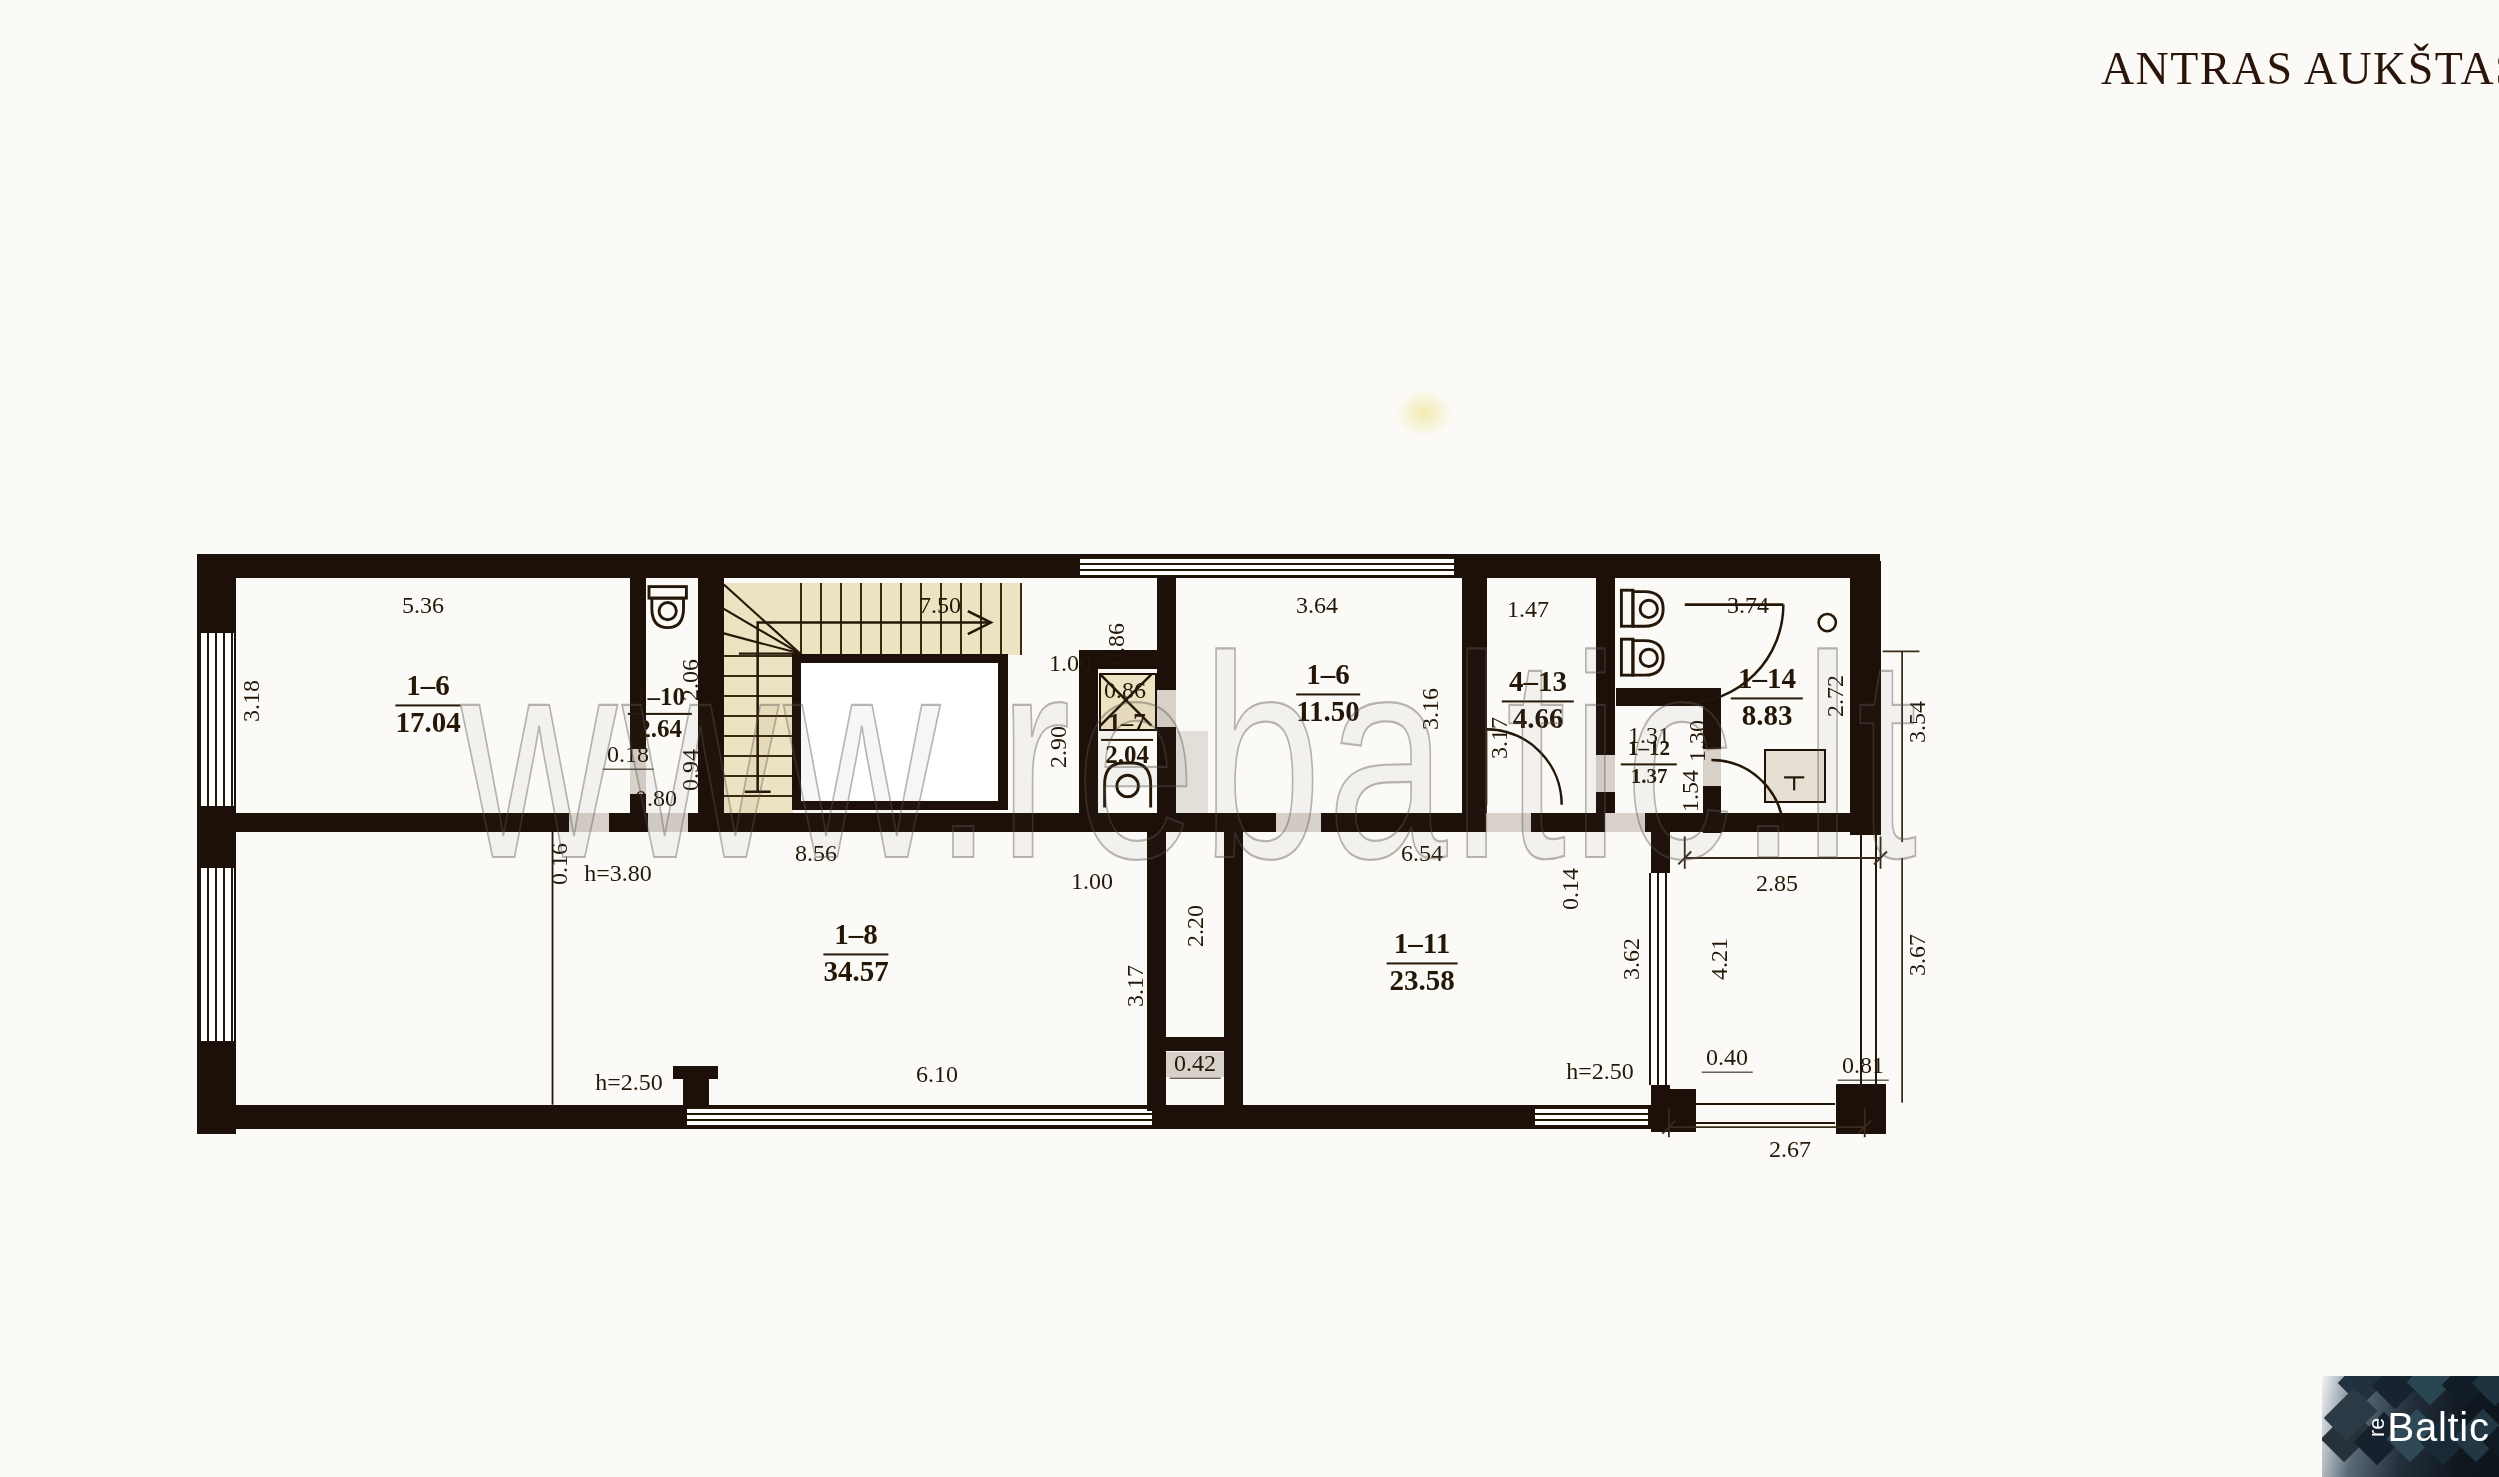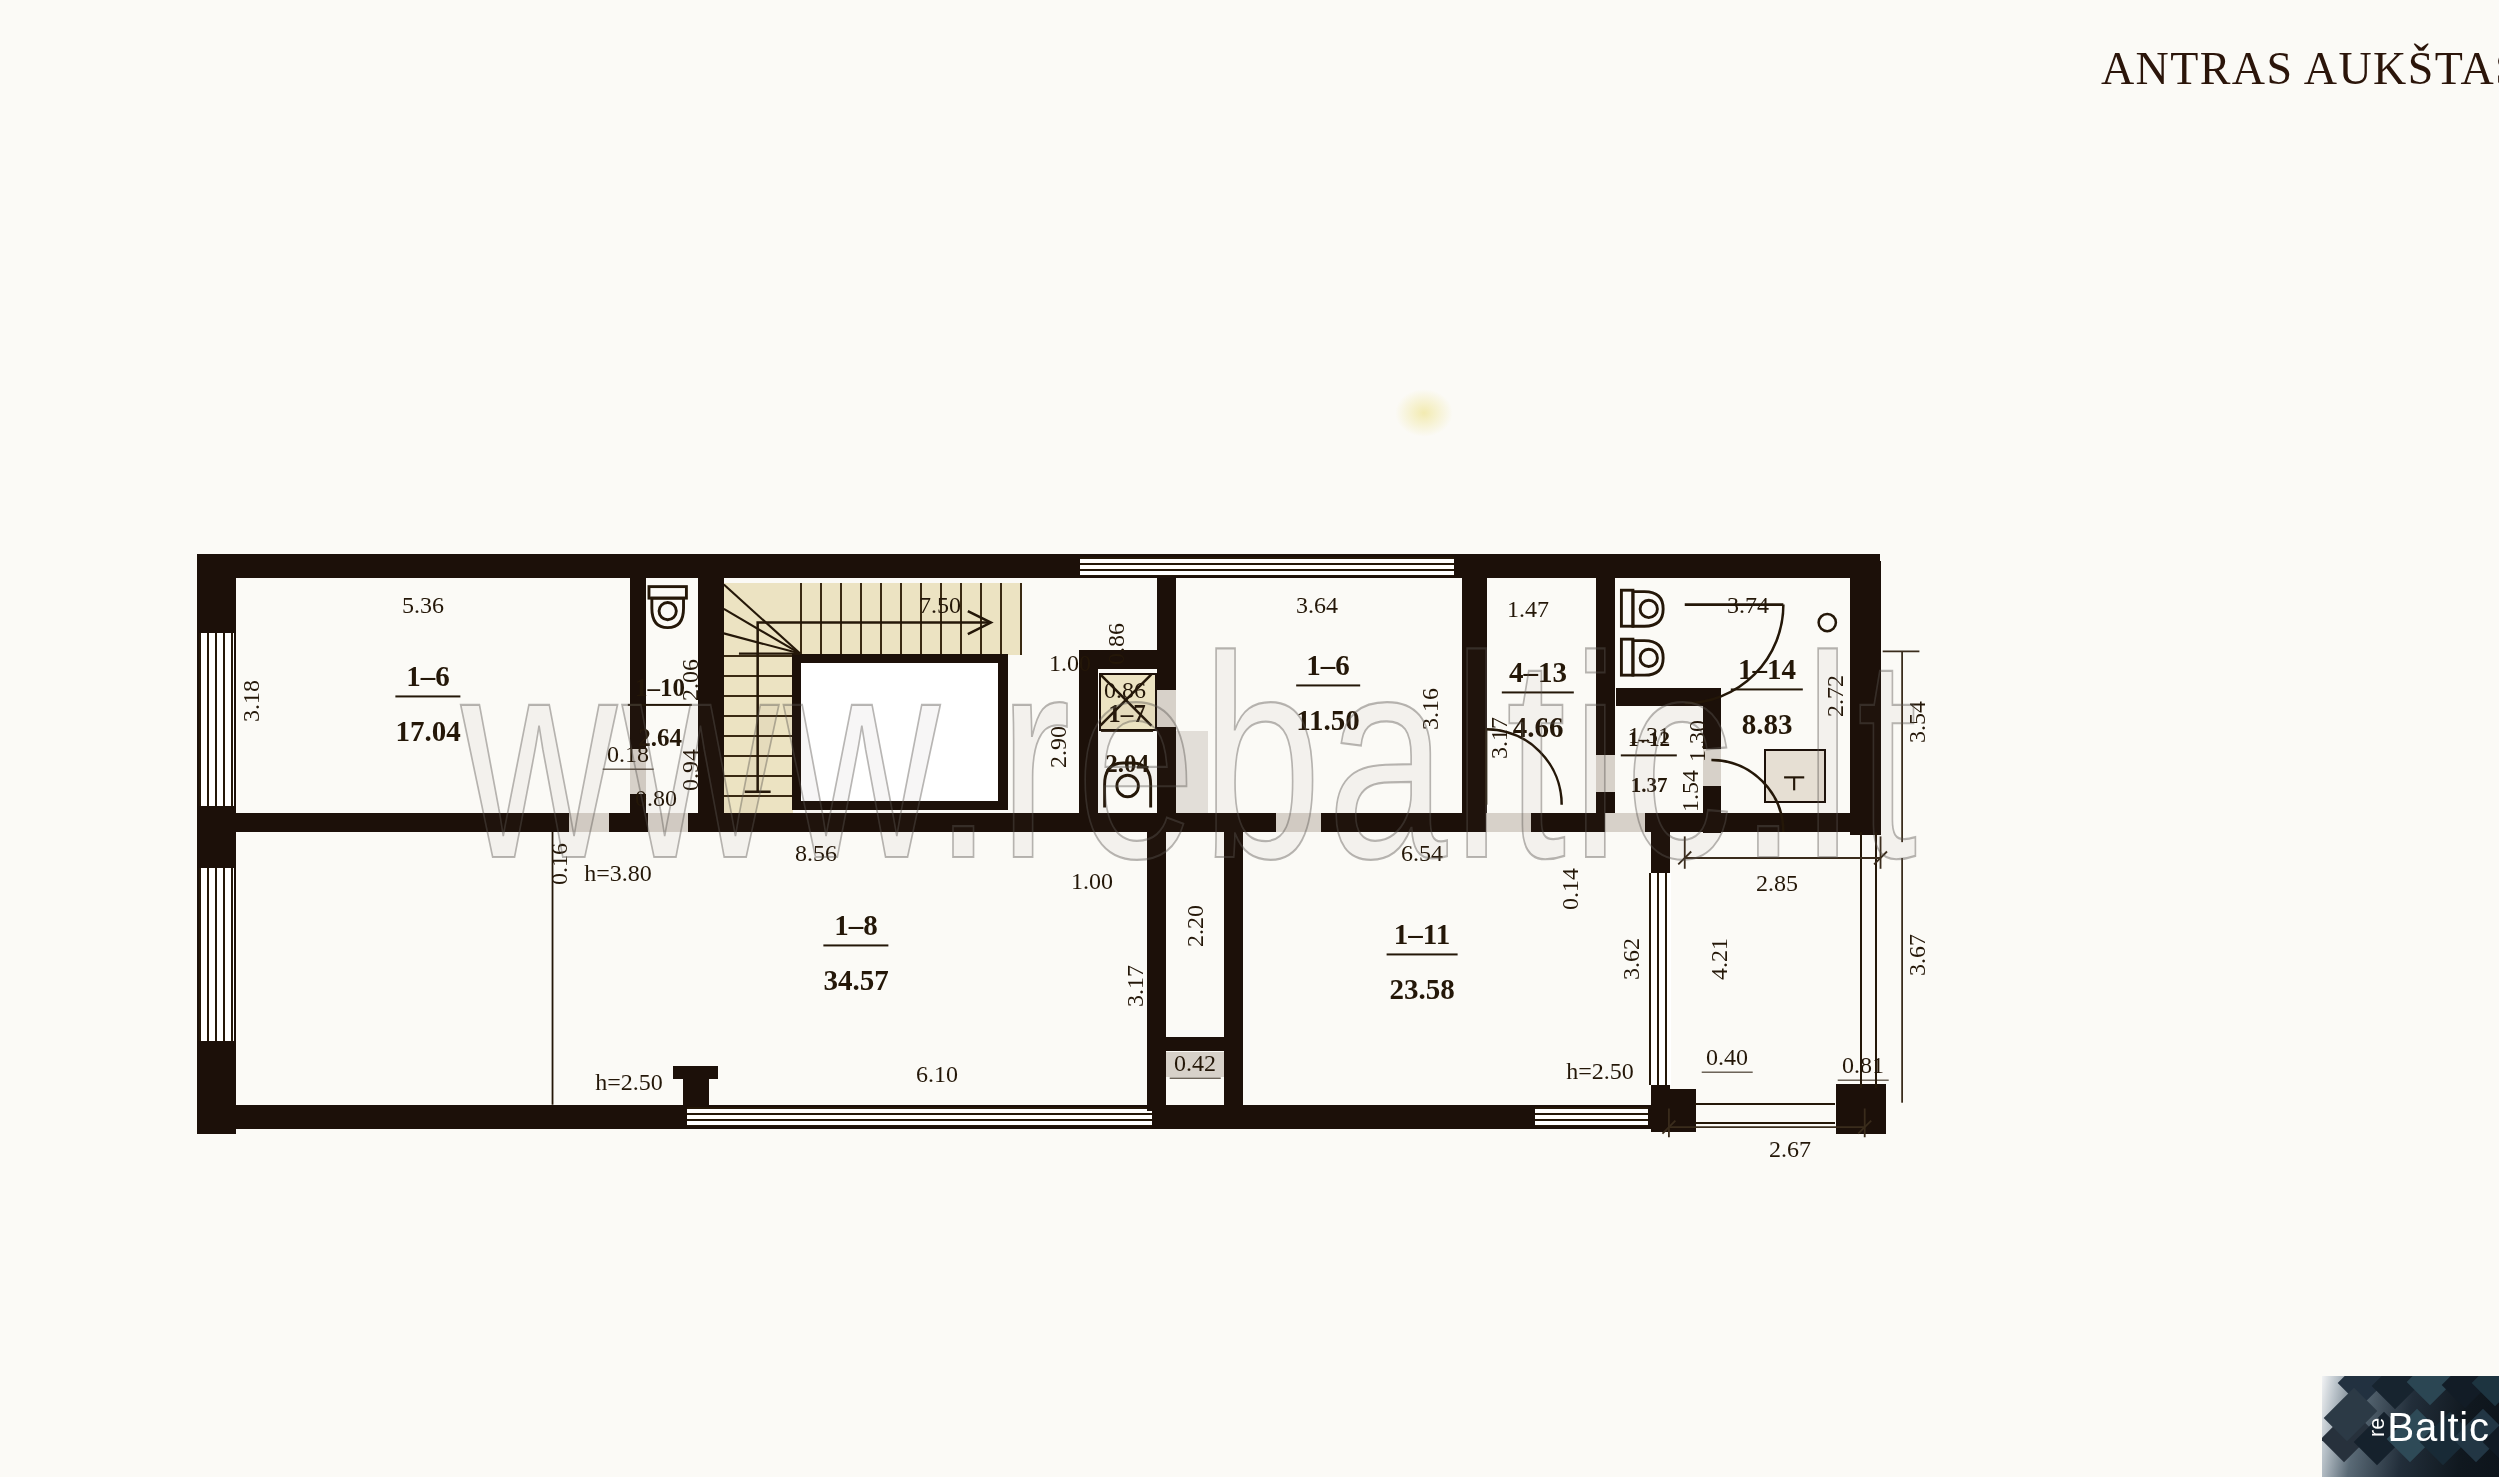--- a/index.html
+++ b/index.html
@@ -23,21 +23,21 @@
   .st-up{position:absolute;background:repeating-linear-gradient(to right,#3a2a12 0 2.2px,rgba(0,0,0,0) 2.2px 20px),var(--stair);}
   .st-low{position:absolute;background:repeating-linear-gradient(to bottom,#3a2a12 0 2.2px,rgba(0,0,0,0) 2.2px 20px),var(--stair);}
   .st-fan{position:absolute;background:var(--stair);}
   .rail-h{position:absolute;border-top:2.2px solid var(--ink);border-bottom:2.2px solid var(--ink);}
   .rail-v{position:absolute;border-left:2.2px solid var(--ink);border-right:2.2px solid var(--ink);}
   .shower{position:absolute;background:var(--stair);border:2.9px solid var(--wall);}
   .boiler{position:absolute;background:#e6dfd3;border:2.9px solid var(--wall);}
   
   .room-label{position:absolute;transform:translate(-50%,-50%);text-align:center;line-height:1.12;white-space:nowrap;}
   .room-label .rid{border-bottom:2.2px solid var(--ink);padding:0 7.2px 2.2px;font-weight:bold;}
-  .room-label .rarea{padding-top:18px;font-weight:bold;}
+  .room-label .rarea{padding-top:0;font-weight:bold;}
   .room-label.lg .rid,.room-label.lg .rarea{font-size:29px;}
   .room-label.sm .rid,.room-label.sm .rarea{font-size:25px;}
   .room-label.xs .rid,.room-label.xs .rarea{font-size:21px;}
   .dim{position:absolute;transform:translate(-50%,-50%);font-size:24px;white-space:nowrap;}
   .dim.rot{transform:translate(-50%,-50%) rotate(-90deg);}
   .dim.und{border-bottom:1.8px solid var(--ink);padding:0 4.3px 0.7px;}
   
   #title{position:absolute;left:2101px;top:42px;font-size:46px;letter-spacing:1.4px;color:#2b150a;white-space:nowrap;}
   
   #watermark{position:absolute;left:461px;top:592px;font-family:"Liberation Sans",sans-serif;

